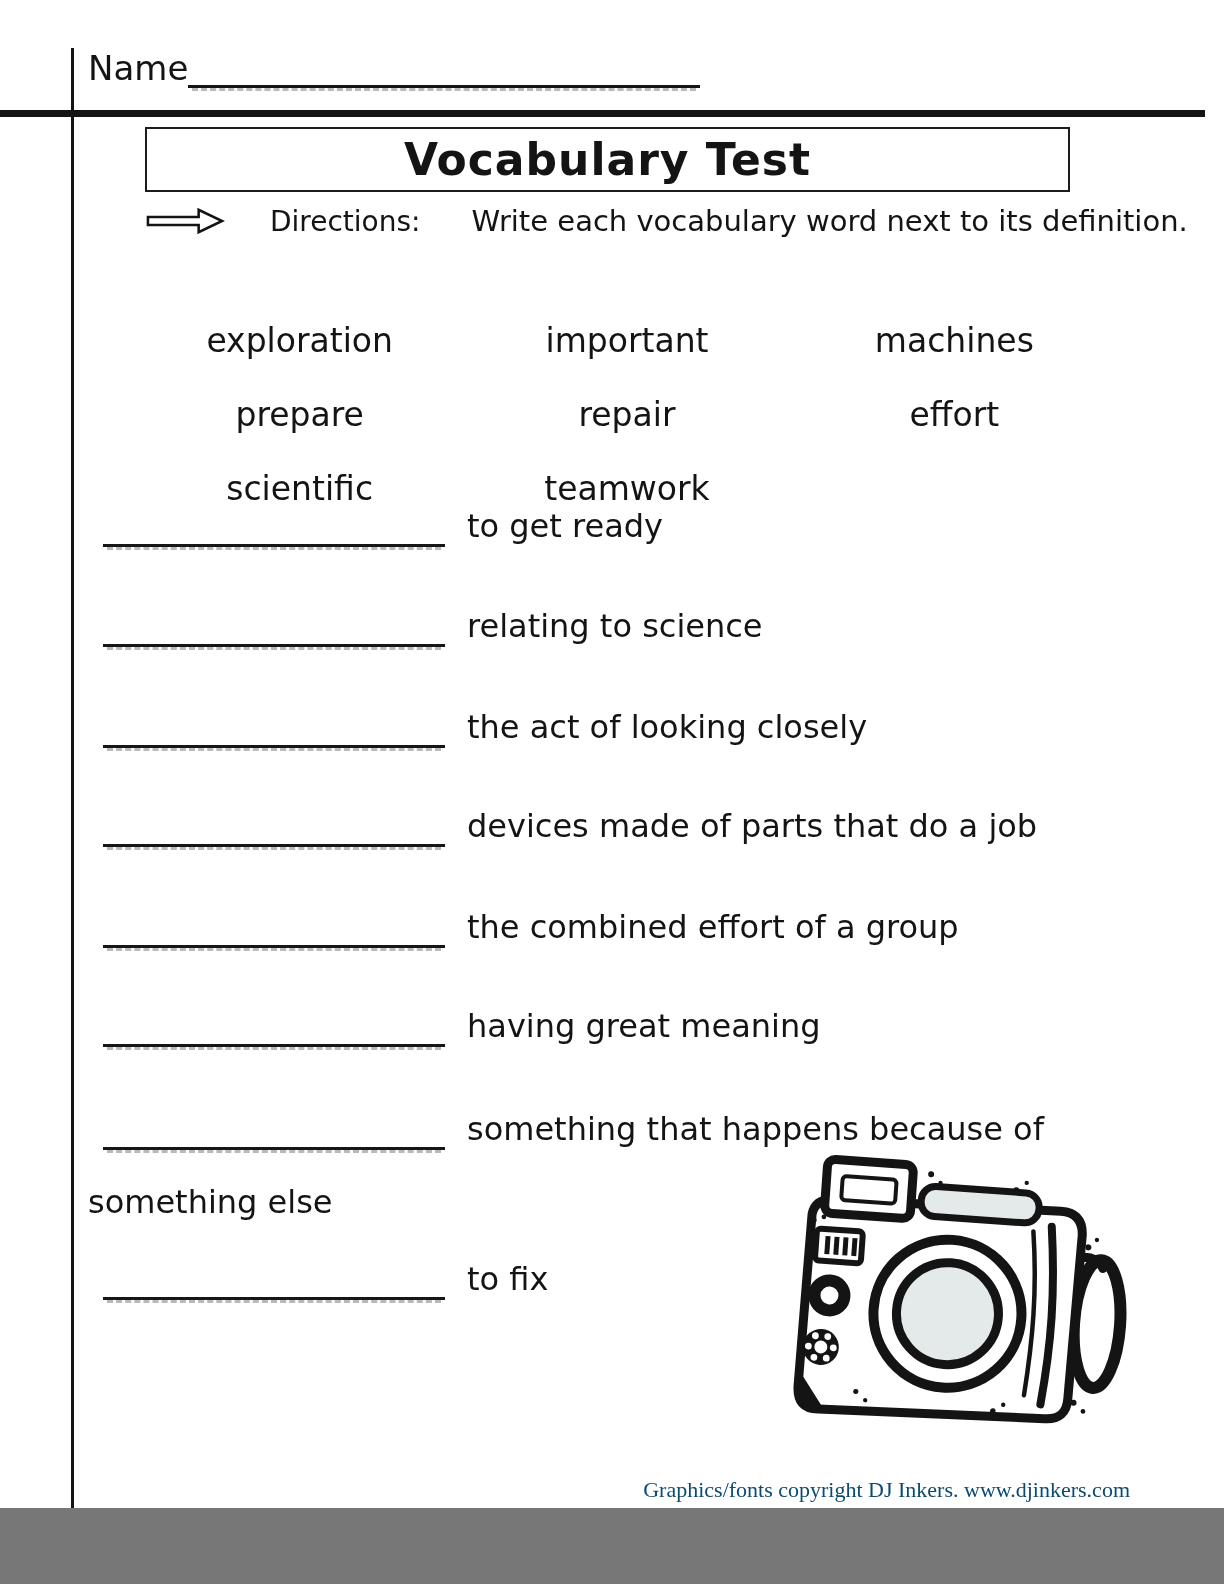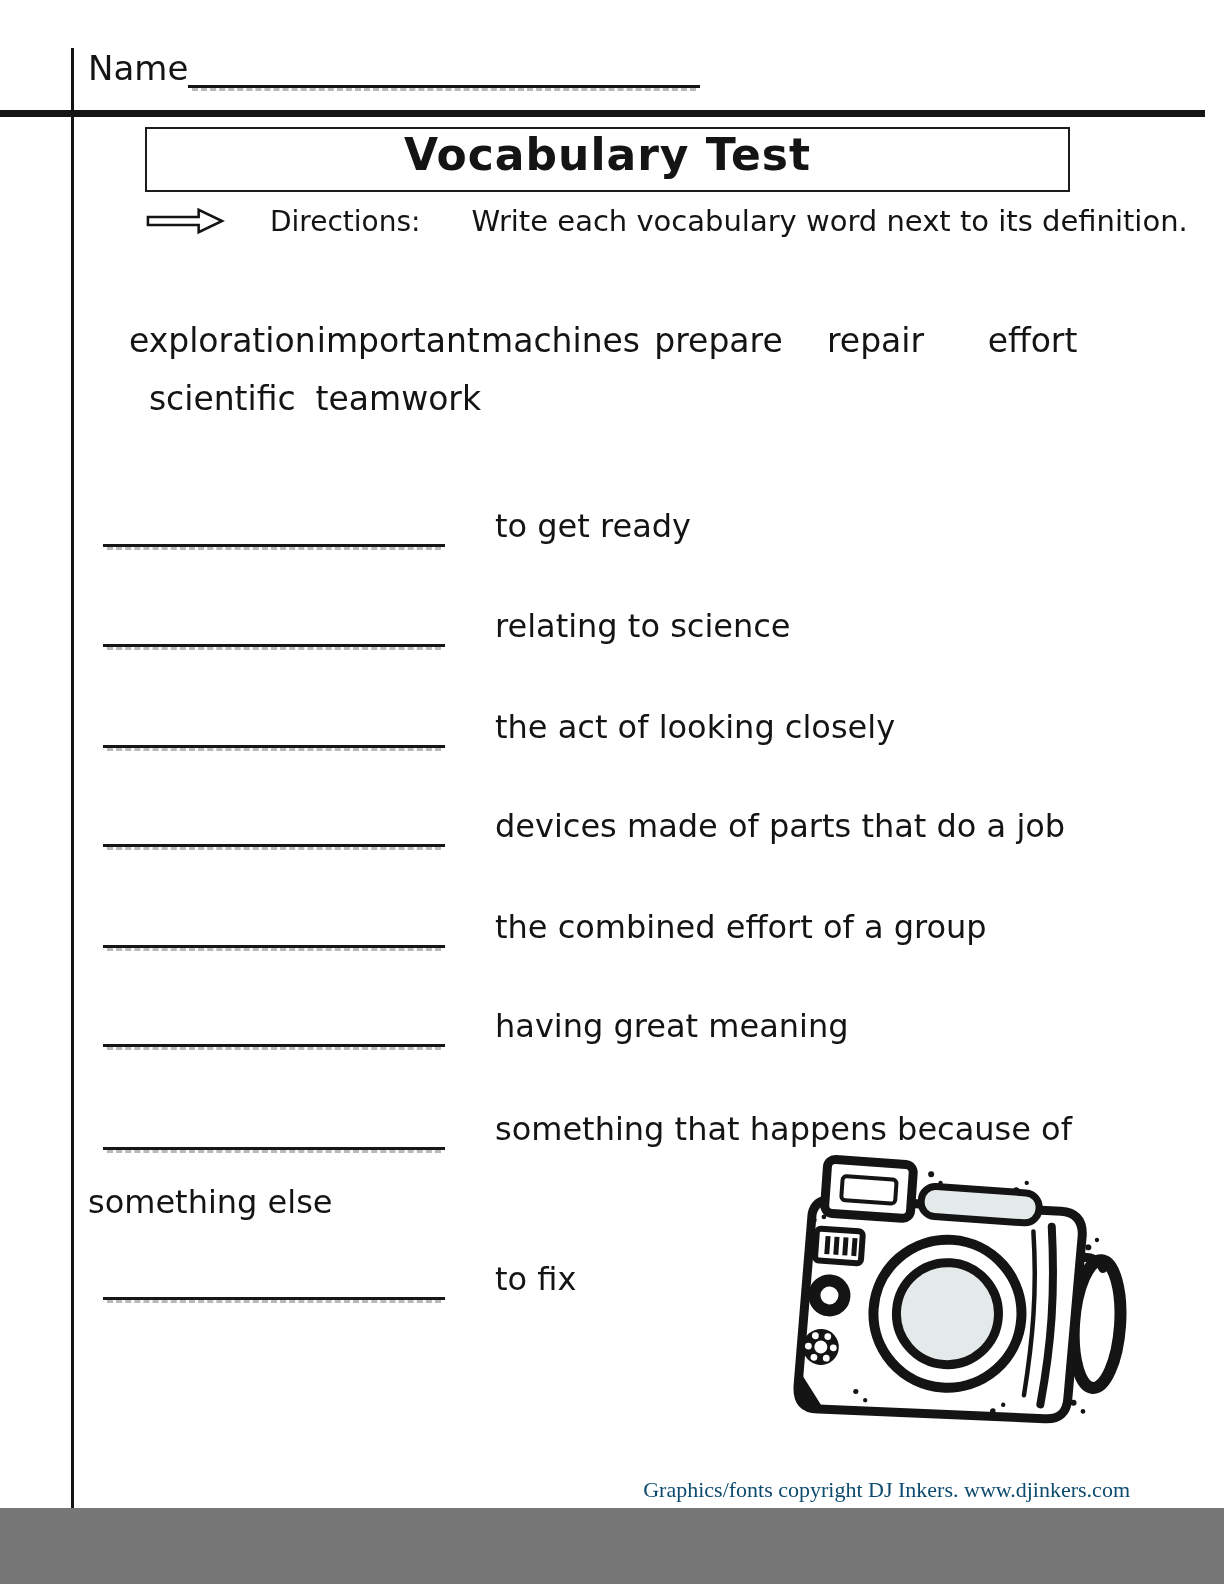--- a/index.html
+++ b/index.html
@@ -39,48 +39,47 @@
   }
   .name-line::after, .blank::after {
     content: ""; position: absolute; left: 4px; right: 4px; bottom: -6px;
     border-bottom: 3px dashed #b9b9b9;
   }
   
   .title-box {
     position: absolute; left: 145px; top: 127px;
     width: 925px; height: 65px;
     border: 2px solid #1c1c1c;
-    display: flex; justify-content: center;
+    display: flex; align-items: center; justify-content: center;
   }
   .title-text {
     font-size: 44px; font-weight: 700; letter-spacing: 1px;
   }
   
   .directions {
     position: absolute; left: 145px; top: 204px;
     display: flex; align-items: center; gap: 37px;
   }
   .arrow-wrap { width: 80px; height: 30px; margin-right: 8px; flex: 0 0 auto; }
   .dir-label { font-size: 28px; }
   .dir-text { font-size: 29px; margin-left: 14px; }
   
   .word-bank {
-    position: absolute; left: 129px; top: 322px; width: 982px;
-    display: grid; grid-template-columns: repeat(6, 1fr);
-    row-gap: 20px;
+    position: absolute; left: 136px; top: 322px; width: 982px;
+    display: grid; grid-template-columns: repeat(3, 1fr);
+    row-gap: 36px;
   }
   .word {
     text-align: center; font-size: 33px; line-height: 38px;
   }
   
   .q-row {
     position: absolute; left: 103px;
     display: flex; align-items: flex-end;
     height: 46px;
-    gap: 28px;
   }
   .blank {
     display: inline-block; width: 342px; height: 40px;
     border-bottom: 3px solid #161616; position: relative;
     flex: 0 0 auto;
   }
   .q-def {
     font-size: 32px; line-height: 36px; margin-left: 22px;
     padding-bottom: 3px; white-space: nowrap;
   }

